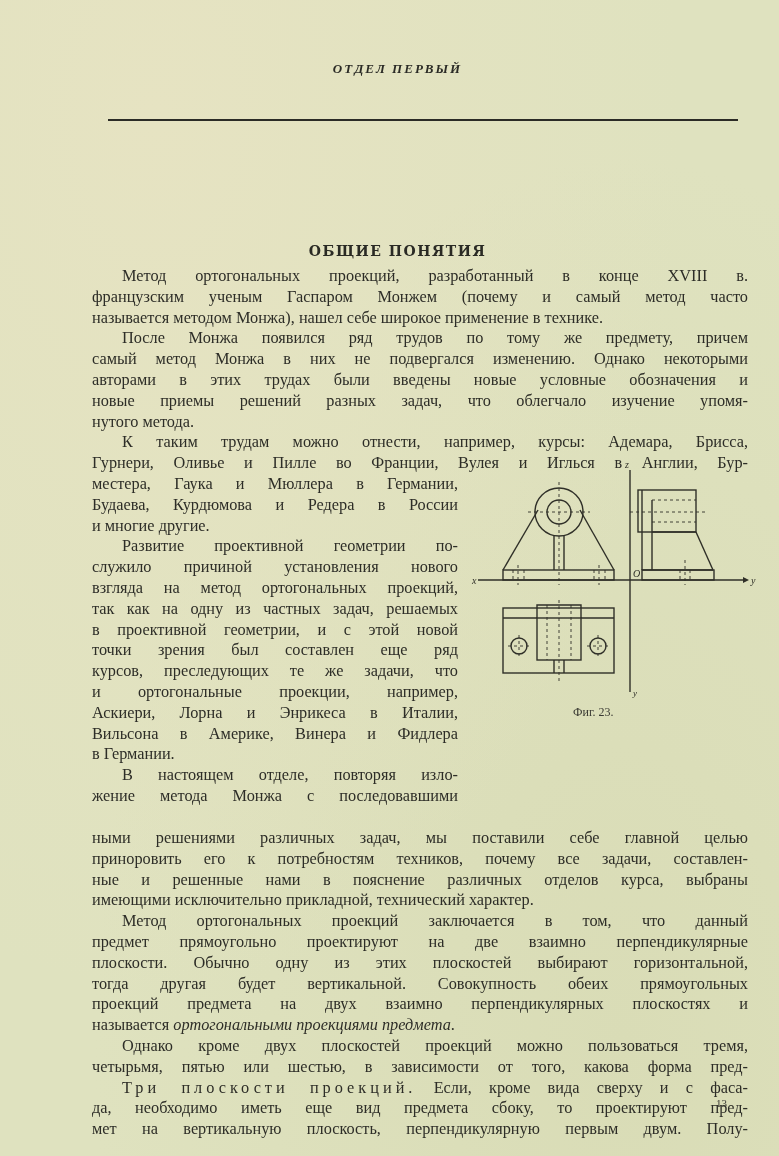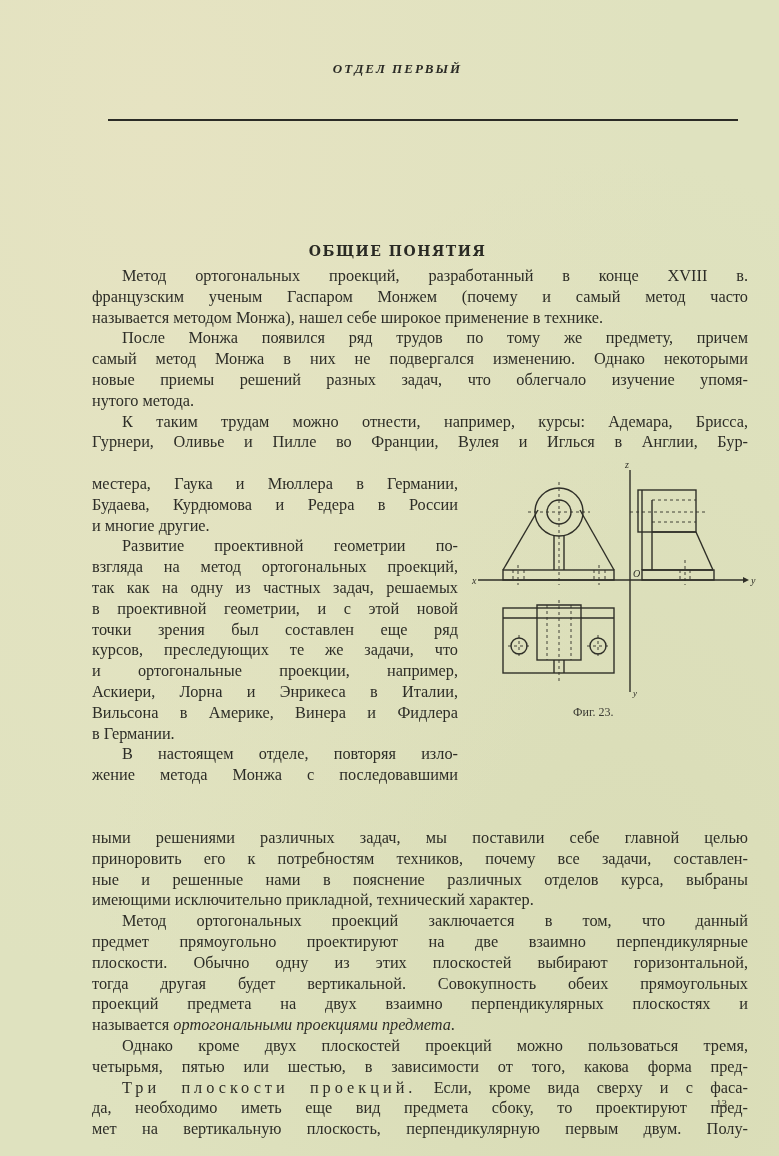--- a/index.html
+++ b/index.html
@@ -122,31 +122,33 @@
   <div class="title-rule"></div>
 
   <div class="chapter-title">ОБЩИЕ ПОНЯТИЯ</div>
 
   <div class="body-text" style="top:266px;">
     <span class="line full indent">Метод ортогональных проекций, разработанный в конце XVIII в.</span>
     <span class="line full">французским ученым Гаспаром Монжем (почему и самый метод часто</span>
     <span class="line full last">называется методом Монжа), нашел себе широкое применение в технике.</span>
     <span class="line full indent">После Монжа появился ряд трудов по тому же предмету, причем</span>
     <span class="line full">самый метод Монжа в них не подвергался изменению. Однако некоторыми</span>
+    <span class="line full">авторами в этих трудах были введены новые условные обозначения и</span>
     <span class="line full">новые приемы решений разных задач, что облегчало изучение упомя-</span>
     <span class="line full last">нутого метода.</span>
     <span class="line full indent">К таким трудам можно отнести, например, курсы: Адемара, Брисса,</span>
     <span class="line full">Гурнери, Оливье и Пилле во Франции, Вулея и Иглься в Англии, Бур-</span>
   </div>
 
   <div class="body-text" style="top:474px;">
     <span class="line narrow">местера, Гаука и Мюллера в Германии,</span>
     <span class="line narrow">Будаева, Курдюмова и Редера в России</span>
     <span class="line narrow last">и многие другие.</span>
     <span class="line narrow indent">Развитие проективной геометрии по-</span>
+    <span class="line narrow">служило причиной установления нового</span>
     <span class="line narrow">взгляда на метод ортогональных проекций,</span>
     <span class="line narrow">так как на одну из частных задач, решаемых</span>
     <span class="line narrow">в проективной геометрии, и с этой новой</span>
     <span class="line narrow">точки зрения был составлен еще ряд</span>
     <span class="line narrow">курсов, преследующих те же задачи, что</span>
     <span class="line narrow">и ортогональные проекции, например,</span>
     <span class="line narrow">Аскиери, Лорна и Энрикеса в Италии,</span>
     <span class="line narrow">Вильсона в Америке, Винера и Фидлера</span>
     <span class="line narrow last">в Германии.</span>
     <span class="line narrow indent">В настоящем отделе, повторяя изло-</span>

